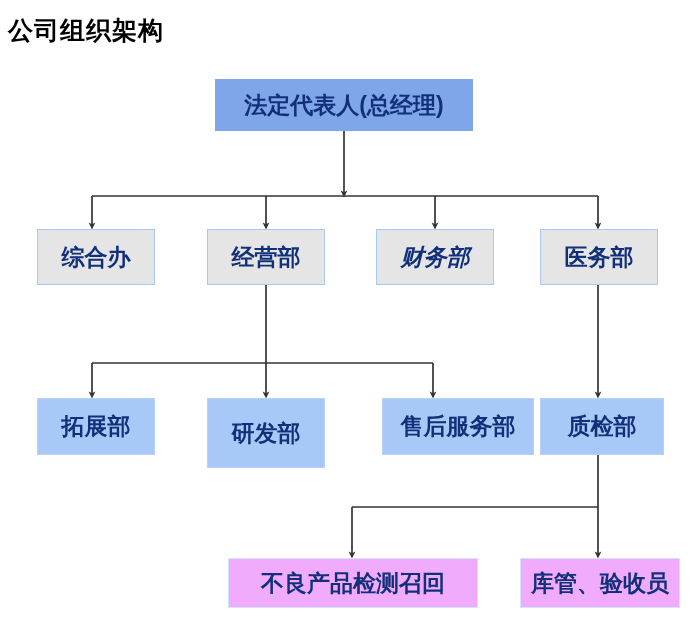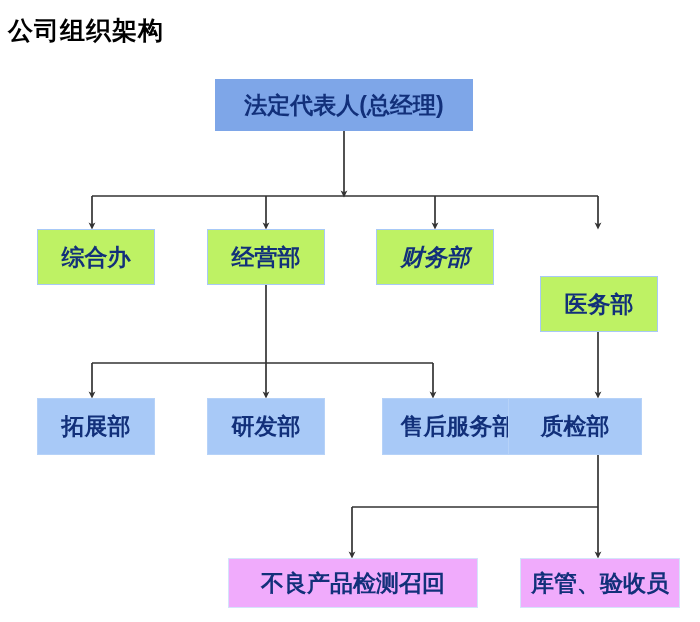--- a/index.html
+++ b/index.html
@@ -71,21 +71,21 @@
     background: #f2f6fd;
     z-index: -1;
   }
 
   .level-0 {
     background: #7ea6e8;
     border: 1px solid #7ea6e8;
     font-size: 23px;
   }
   .level-1 {
-    background: #bef264;
+    background: #e5e5e5;
     border: 1px solid #a8c9f7;
     font-size: 23px;
   }
   .level-2 {
     background: #a8c9f7;
     border: 1px solid #b6d2f8;
     font-size: 23px;
     justify-content: center;
   }
   .level-3 {
@@ -145,37 +145,37 @@
   </div>
 
   <div class="node level-1" style="left:207px; top:229px; width:118px; height:56px;text-align:center;">
     <span>经营部</span>
   </div>
 
   <div class="node level-1" style="left:376px; top:229px; width:118px; height:56px;font-style:italic;">
     <span>财务部</span>
   </div>
 
-  <div class="node level-1" style="left:540px; top:229px; width:118px; height:56px;margin-top:47px;">
+  <div class="node level-1" style="left:540px; top:229px; width:118px; height:56px;">
     <span>医务部</span>
   </div>
 
   <div class="node level-2" style="left:37px; top:398px; width:118px; height:57px;">
     <span>拓展部</span>
   </div>
 
-  <div class="node level-2" style="left:207px; top:398px; width:118px; height:57px;">
+  <div class="node level-2" style="left:207px; top:398px; width:118px; height:70px;">
     <span>研发部</span>
   </div>
 
   <div class="node level-2" style="left:357px; top:398px; width:152px; height:57px;margin-left:25px;">
     <span>售后服务部</span>
   </div>
 
-  <div class="node level-2" style="left:508px; top:398px; width:134px; height:57px;">
+  <div class="node level-2" style="left:540px; top:398px; width:124px; height:57px;">
     <span>质检部</span>
   </div>
 
   <div class="node level-3" style="left:228px; top:558px; width:250px; height:50px;">
     <span>不良产品检测召回</span>
   </div>
 
   <div class="node level-3" style="left:520px; top:558px; width:160px; height:50px;">
     <span>库管、验收员</span>
   </div>

